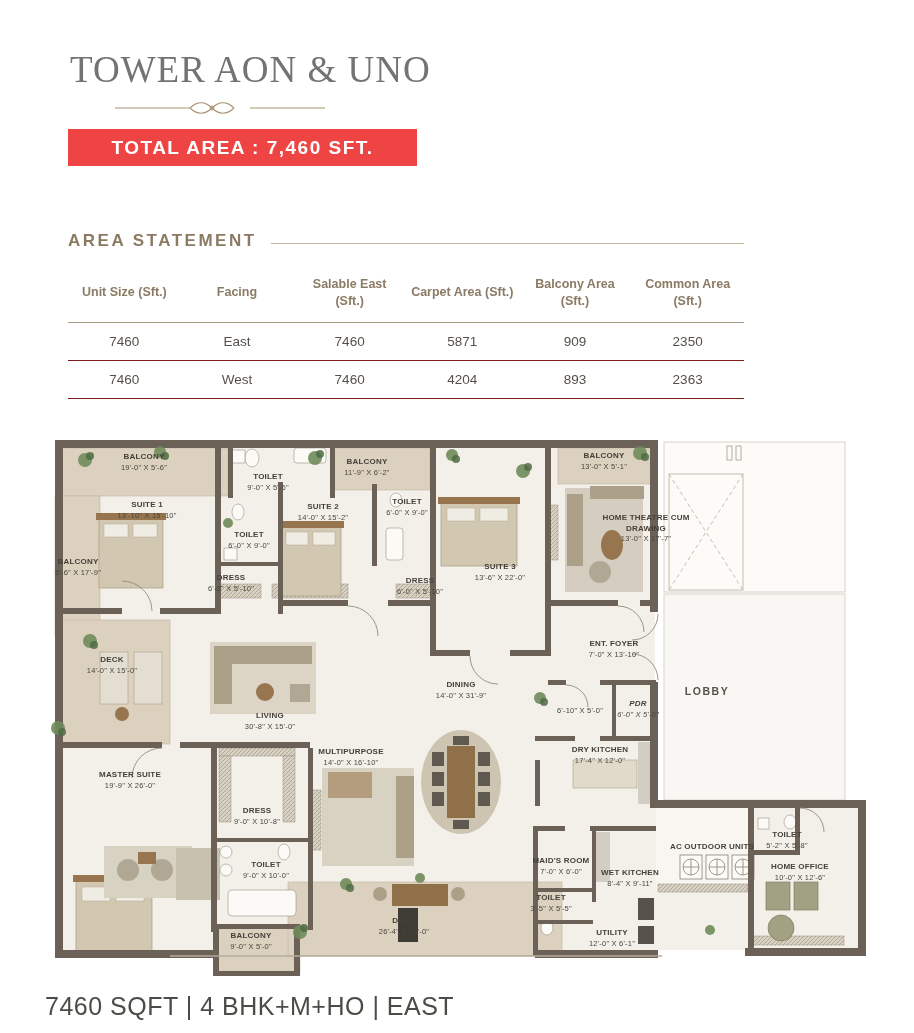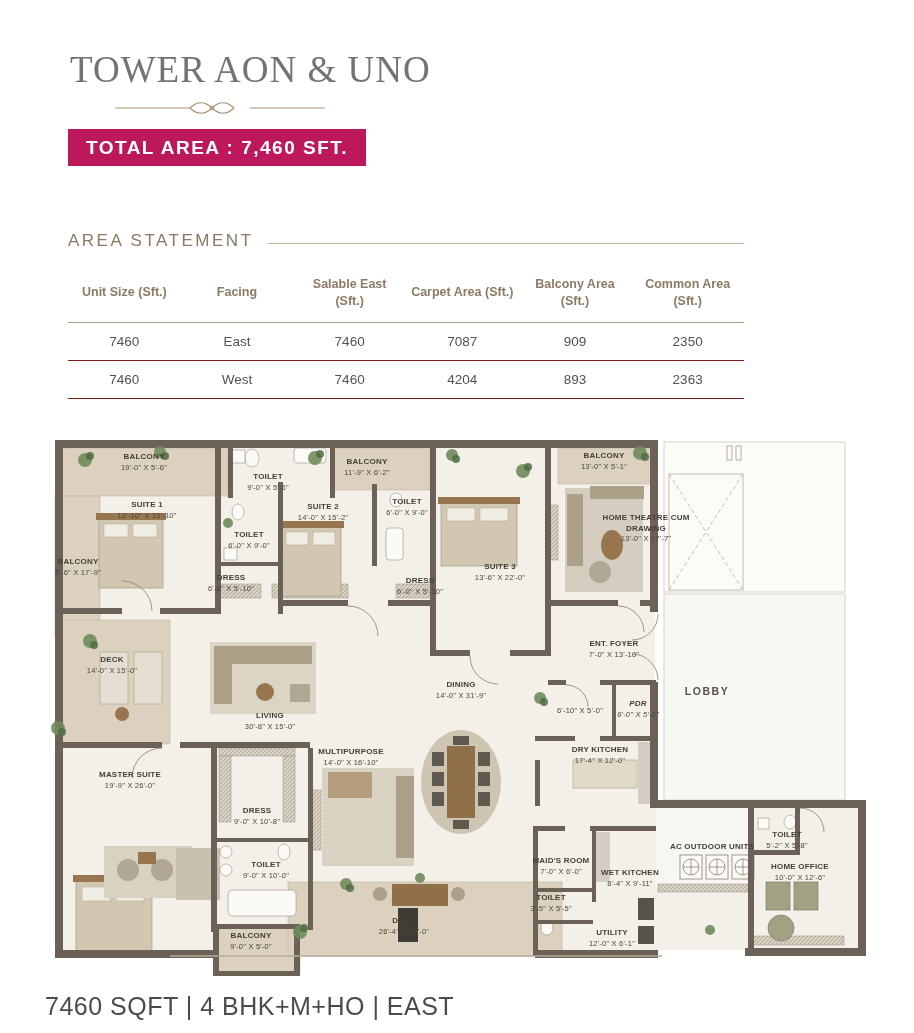--- a/index.html
+++ b/index.html
@@ -2,26 +2,26 @@
 <html><head>
 <meta charset="utf-8">
 <style>
   html,body{margin:0;padding:0;background:#fff;}
   .page{position:relative;width:914px;height:1033px;background:#ffffff;overflow:hidden;
         font-family:"Liberation Sans",sans-serif;}
   
   .title{position:absolute;left:70px;top:48px;font-family:Liberation Serif, serif;
          font-size:37px;letter-spacing:1px;color:#737373;font-weight:400;}
   .ornament{position:absolute;left:105px;top:100px;}
-  .total-area{position:absolute;left:68px;top:129px;width:298px;height:37px;background:#be185d;
+  .total-area{position:absolute;left:68px;top:129px;width:349px;height:37px;background:#ef4444;
               color:#ffffff;font-size:19px;font-weight:bold;letter-spacing:1.5px;
               display:flex;align-items:center;justify-content:center;}
   
   .as-head{position:absolute;left:68px;top:231px;width:676px;display:flex;align-items:center;}
-  .as-title{font-size:17px;font-weight:normal;letter-spacing:2.5px;color:#8a7a62;white-space:nowrap;}
+  .as-title{font-size:17px;font-weight:bold;letter-spacing:2.5px;color:#8a7a62;white-space:nowrap;}
   .as-rule{flex:1;border-bottom:1.5px solid #c3b69d;margin-left:14px;transform:translateY(2px);}
   table.as{position:absolute;left:68px;top:262px;width:676px;border-collapse:collapse;table-layout:fixed;}
   table.as th{font-size:12.5px;font-weight:bold;color:#8b7b64;padding:14px 4px 12px 4px;line-height:1.35;
               border-bottom:1px solid #a99c86;}
   table.as td{font-size:13.5px;color:#55504a;text-align:center;padding:11px 4px;
               border-bottom:1px solid #7f1d1d;}
   
   .plan{position:absolute;left:0;top:0;width:914px;height:1033px;}
   .plan svg{position:absolute;left:0;top:0;}
   .room-label{position:absolute;transform:translate(-50%,-50%);text-align:center;
@@ -58,21 +58,21 @@
           <th>Carpet Area (Sft.)</th>
           <th>Balcony Area (Sft.)</th>
           <th>Common Area (Sft.)</th>
         </tr>
       </thead>
     <tbody>
         <tr>
           <td>7460</td>
           <td>East</td>
           <td>7460</td>
-          <td>7087</td>
+          <td>5871</td>
           <td>909</td>
           <td>2350</td>
         </tr>
         <tr>
           <td>7460</td>
           <td>West</td>
           <td>7460</td>
           <td>4204</td>
           <td>893</td>
           <td>2363</td>

